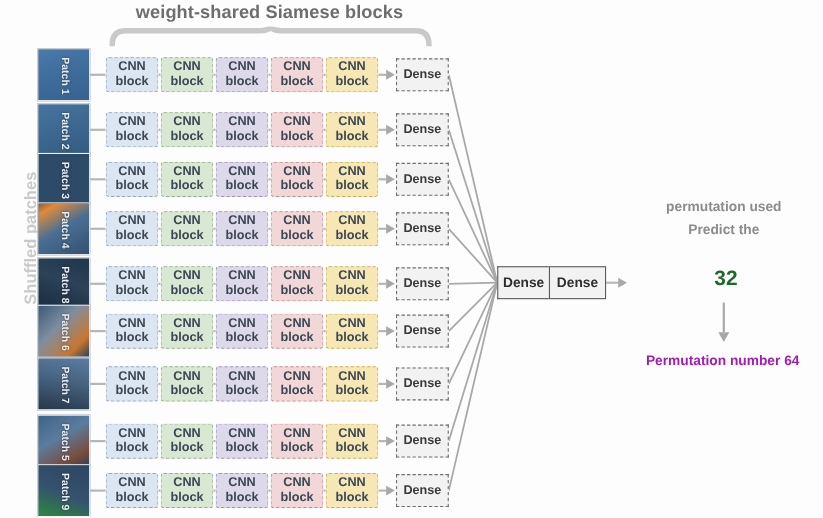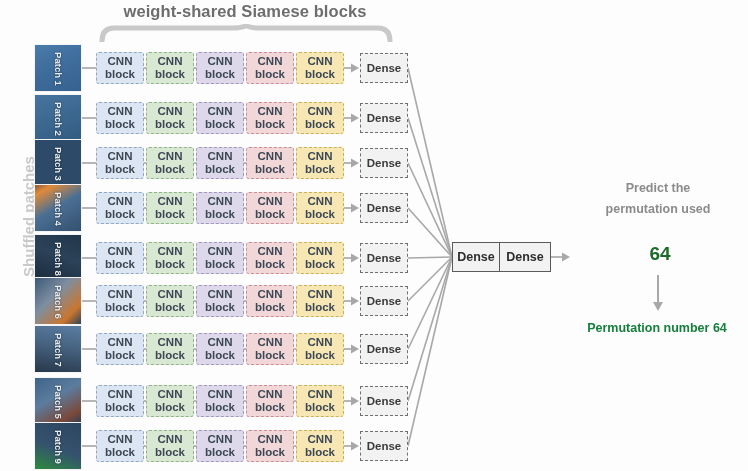--- a/index.html
+++ b/index.html
@@ -71,21 +71,21 @@
   #predict-note{
     position:absolute;left:578px;top:178px;width:160px;text-align:center;
     font-size:12.5px;font-weight:bold;color:#8b8b8b;line-height:21px;
   }
   #predicted-class{
     position:absolute;left:636px;top:243px;width:48px;text-align:center;
     font-size:19px;font-weight:bold;color:#1c6b2b;
   }
   #permutation-note{
     position:absolute;left:566px;top:321px;width:182px;text-align:center;
-    font-size:12.5px;font-weight:bold;color:#15803d;
+    font-size:12.5px;font-weight:bold;color:#a21caf;
   }
 </style>
 </head>
 <body>
 
 <div class="stage">
 
   <div id="siamese-title">weight-shared Siamese blocks</div>
 
   <svg id="siamese-brace" viewBox="0 0 296 18">
@@ -404,20 +404,20 @@
         <span>CNN</span>
         <span>block</span>
       </div>
       <div class="rowdense" style="left: 360px; top: 431px;">Dense</div>
     </div>
 
   <div class="headbox" id="head-dense-1">Dense</div>
   <div class="headbox" id="head-dense-2">Dense</div>
 
   <div id="predict-note">
+    <div>permutation used</div>
     <div>Predict the</div>
-    <div>permutation used</div>
   </div>
 
-  <div id="predicted-class">64</div>
+  <div id="predicted-class">32</div>
 
   <div id="permutation-note">Permutation number 64</div>
 </div>
 
 </body></html>

